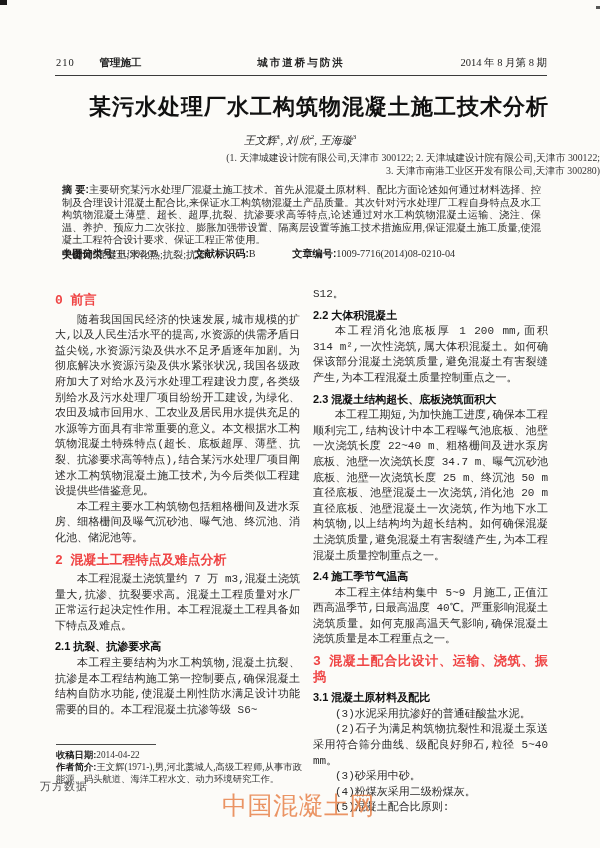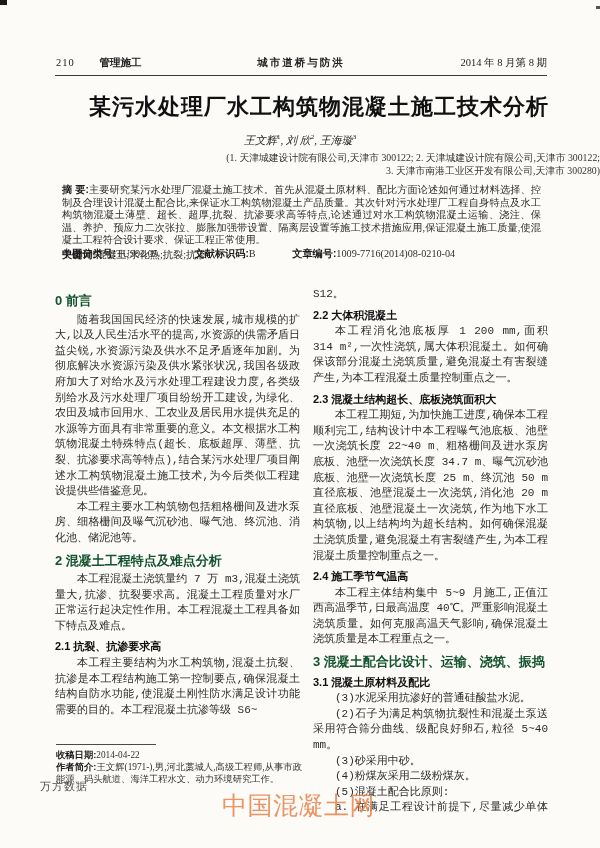--- a/index.html
+++ b/index.html
@@ -33,21 +33,21 @@
   .metarow{position:absolute;top:247px;left:62px;width:479px;font-size:10.2px;color:#2d2d2d;white-space:nowrap;}
   .metarow .mitem{margin-right:34px;}
 
   
   .cols{position:absolute;top:287px;left:55px;width:493px;display:flex;gap:13px;align-items:flex-start;}
   .col{font-size:11px;line-height:15.6px;text-align:justify;color:#2c2c2c;}
   .col.left{width:245px;height:458px;overflow:hidden;}
   .col.right{width:235px;height:527px;overflow:hidden;}
   .col p{margin:0;text-indent:2em;font-family:Liberation Mono, monospace;}
   .col p.noindent{text-indent:0;}
-  .col h3{font-family:Liberation Sans, sans-serif;font-size:13px;color:#14532d;margin:6px 0 4px 0;font-weight:bold;text-indent:0;}
+  .col h3{font-family:Liberation Mono, monospace;font-size:13px;color:#ef4444;margin:6px 0 4px 0;font-weight:bold;text-indent:0;}
   .col h4{font-family:"Liberation Sans","DejaVu Sans",sans-serif;font-size:11px;color:#111;margin:5px 0 1px 0;font-weight:bold;text-indent:0;}
 
   
   .footnote{position:absolute;top:744px;left:56px;width:246px;font-size:9.3px;line-height:12px;color:#333;text-align:justify;}
   .footnote .rule{width:100px;height:1px;background:#4a4a4a;margin-bottom:4px;}
   .footnote .lab{font-size:9.3px;}
 
   
   .brand{position:absolute;left:40px;top:779px;font-size:11px;color:#4d4d4d;letter-spacing:1px;}
   .watermark{position:absolute;left:222px;top:789px;font-size:25px;letter-spacing:0.5px;

